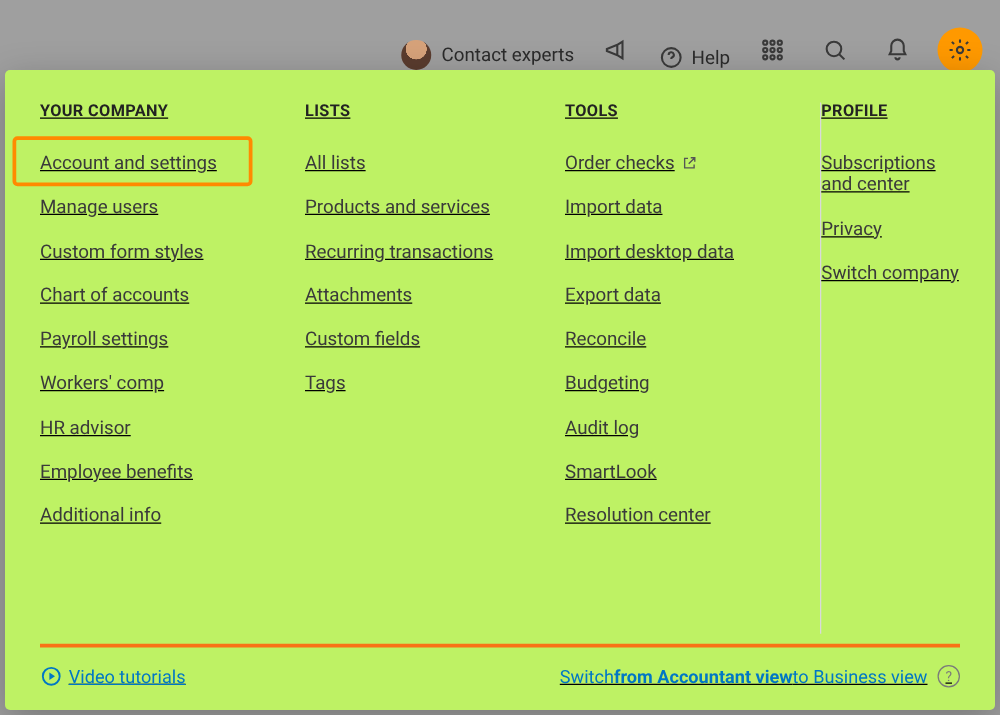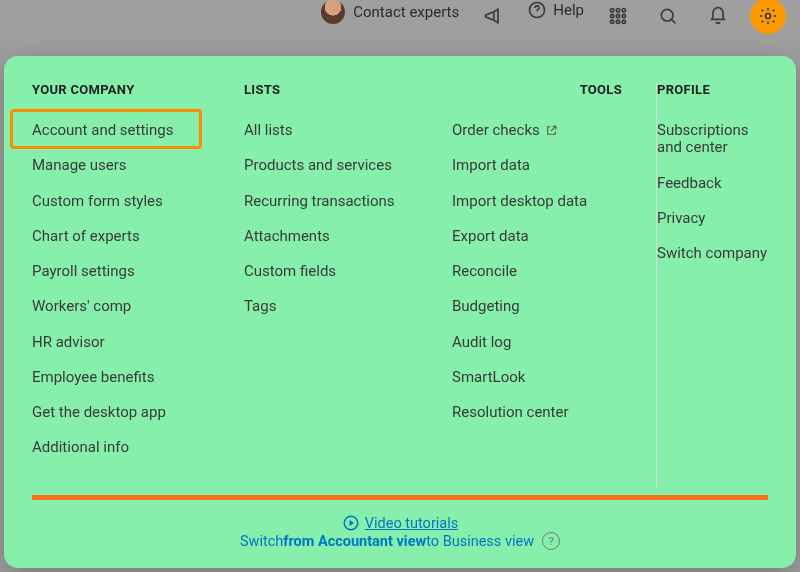--- a/index.html
+++ b/index.html
@@ -1,36 +1,36 @@
 <!DOCTYPE html>
 <html><head>
 <meta charset="utf-8">
 <style>
   html,body{margin:0;padding:0;width:800px;height:572px;font-family:-apple-system,BlinkMacSystemFont,"Segoe UI",Roboto,Arial,sans-serif;background:#f4f4f4;overflow:hidden;}
   .overlay{position:absolute;inset:0;background:rgba(0,0,0,.35);}
   
-  .topbar{position:absolute;top:0;left:0;right:0;height:56px;display:flex;align-items:flex-start;justify-content:flex-end;padding-right:16px;color:#393a3d;font-size:15px;}
+  .topbar{position:absolute;top:0;left:0;right:0;height:56px;display:flex;align-items:flex-end;justify-content:flex-end;padding-right:16px;color:#393a3d;font-size:15px;}
   .topbar .titem{display:flex;align-items:center;margin-left:18px;color:#2b2b2b;}
   .avatar{width:24px;height:24px;border-radius:50%;background:radial-gradient(circle at 50% 30%, #d6a27a 0 40%, #5a3c2e 41% 100%);margin-right:8px;}
   .icon-btn{width:32px;height:32px;display:flex;align-items:center;justify-content:center;border-radius:50%;}
   .gear-hl{background:#ff9900;box-shadow:0 0 0 2px #ff9900;}
   .gear-hl svg{color:#333;}
   .topbar svg{width:20px;height:20px;stroke:#3a3a3a;fill:none;stroke-width:2;}
   
-  .panel{position:absolute;top:56px;left:4px;right:4px;bottom:4px;background:#86efac;border-radius:14px;box-shadow:0 8px 30px rgba(0,0,0,.25);padding:26px 28px 18px 28px;box-sizing:border-box;display:flex;flex-direction:column;}
+  .panel{position:absolute;top:56px;left:4px;right:4px;bottom:4px;background:#bef264;border-radius:4px;box-shadow:0 8px 30px rgba(0,0,0,.25);padding:26px 28px 18px 28px;box-sizing:border-box;display:flex;flex-direction:column;text-decoration:underline;}
   .cols{flex:1;display:flex;column-gap:34px;}
   .col{min-width:0;}
-  .c1{width:178px;} .c2{width:174px;} .c3{width:170px;text-align:right;} .c4{flex:1;border-left:1px solid #d9d9d9;}
+  .c1{width:178px;} .c2{width:174px;} .c3{width:170px;} .c4{flex:1;border-left:1px solid #d9d9d9;}
   .hd{font-size:13px;font-weight:700;letter-spacing:.3px;color:#222;margin:0 0 16px 0;}
   .item{display:flex;align-items:center;font-size:15px;color:#3a3a3a;line-height:1.15;padding:9px 0;cursor:pointer;}
   .item.ext svg{width:13px;height:13px;margin-left:5px;stroke:#555;}
   .highlight{position:relative;}
   .highlight .hlbox{position:absolute;left:-22px;top:-4px;width:186px;height:34px;border:3px solid #ff8a00;border-radius:4px;pointer-events:none;}
   
-  .footer{border-top:5px solid #f97316;margin-top:8px;padding-top:14px;display:flex;align-items:center;justify-content:space-between;font-size:14.5px;flex-direction:column;}
+  .footer{border-top:3px solid #f97316;margin-top:8px;padding-top:14px;display:flex;align-items:center;justify-content:space-between;font-size:14.5px;}
   .vt{display:flex;align-items:center;color:#0077c5;text-decoration:underline;cursor:pointer;}
   .vt svg{width:18px;height:18px;margin-right:5px;stroke:#0077c5;fill:none;stroke-width:2;}
   .switch{color:#0077c5;display:flex;align-items:flex-end;}
   .switch b{font-weight:700;}
   .switch .q{width:16px;height:16px;border:1.5px solid #7a7a7a;color:#7a7a7a;border-radius:50%;font-size:11px;display:flex;align-items:center;justify-content:center;margin-left:8px;}
 </style>
 </head>
 <body>
 
 <div class="overlay"></div>
@@ -94,36 +94,33 @@
         <span>Account and settings</span>
         <span class="hlbox"></span>
       </div>
       <div class="item">
           <span>Manage users</span>
         </div>
       <div class="item">
           <span>Custom form styles</span>
         </div>
       <div class="item">
-          <span>Chart of experts</span>
+          <span>Chart of accounts</span>
         </div>
       <div class="item">
           <span>Payroll settings</span>
         </div>
       <div class="item">
           <span>Workers' comp</span>
         </div>
       <div class="item">
           <span>HR advisor</span>
         </div>
       <div class="item">
           <span>Employee benefits</span>
-        </div>
-      <div class="item">
-          <span>Get the desktop app</span>
         </div>
       <div class="item">
           <span>Additional info</span>
         </div>
     </div>
 
     <div class="col c2">
       <div class="hd">LISTS</div>
       <div class="item">
           <span>All lists</span>
@@ -178,23 +175,20 @@
           <span>Resolution center</span>
         </div>
     </div>
 
     <div class="col c4">
       <div class="hd">PROFILE</div>
       <div class="item">
           <span>Subscriptions and center</span>
         </div>
       <div class="item">
-          <span>Feedback</span>
-        </div>
-      <div class="item">
           <span>Privacy</span>
         </div>
       <div class="item">
           <span>Switch company</span>
         </div>
     </div>
 
   </div>
 
   <div class="footer">

